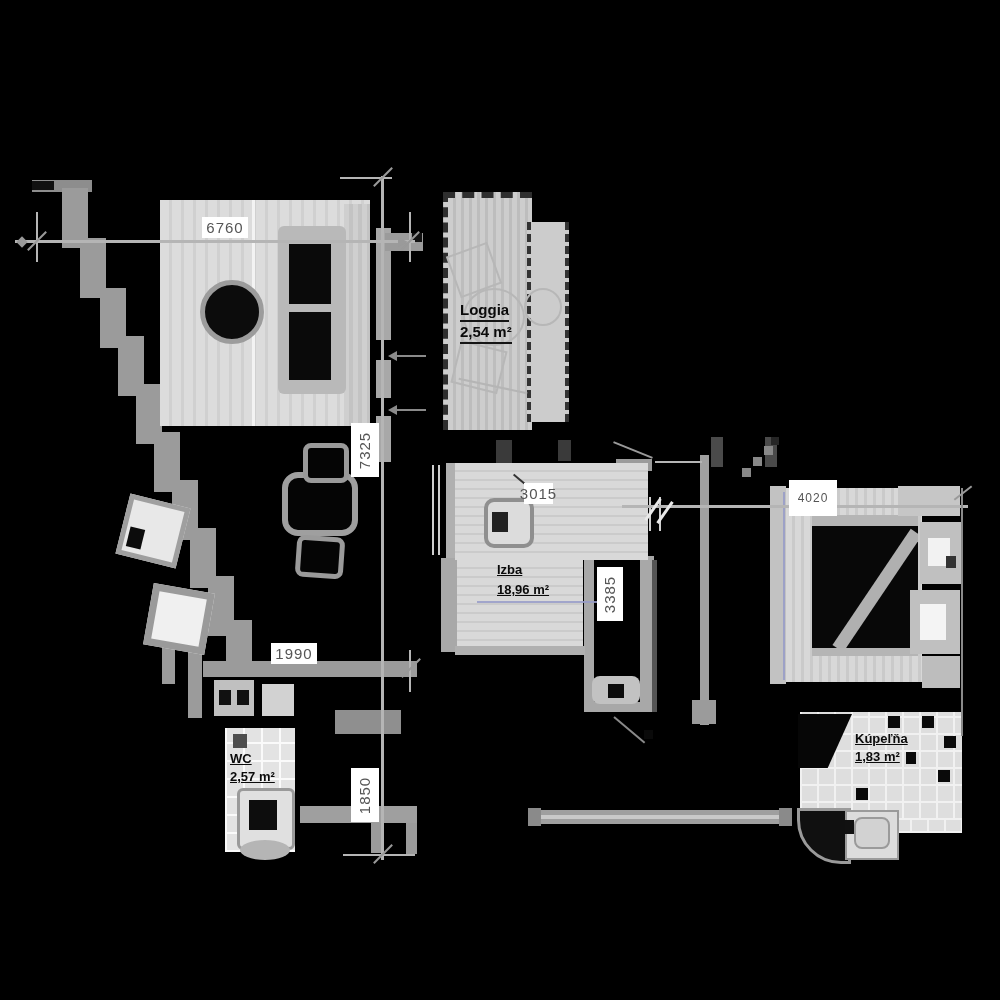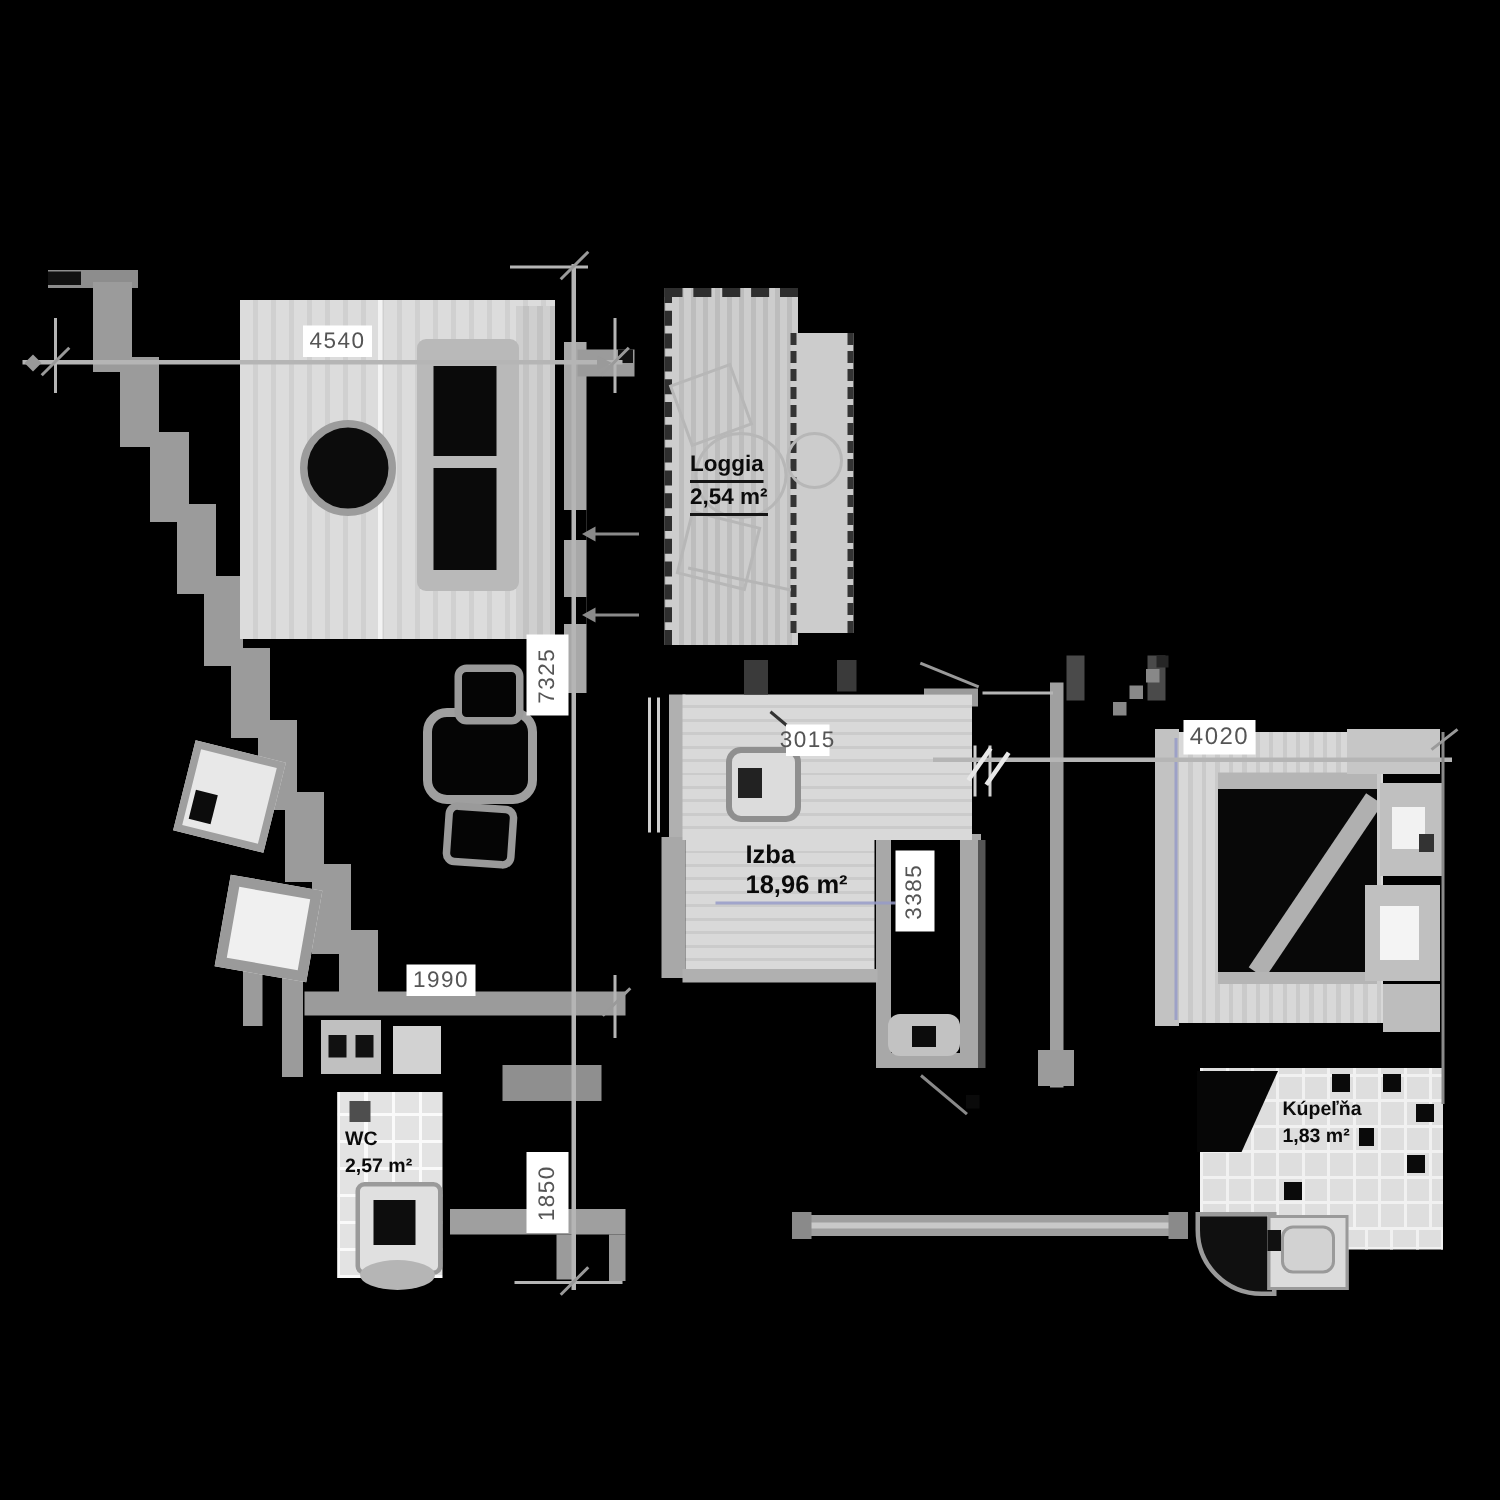--- a/index.html
+++ b/index.html
@@ -6,21 +6,21 @@
   .stage{position:relative;width:1000px;height:1000px;background:#000;overflow:hidden;
          font-family:"Liberation Sans",sans-serif;}
   .a{position:absolute;}
   .wall{position:absolute;background:#9b9b9b;}
   .dimline{position:absolute;background:#b5b5b5;z-index:6;}
   .slash{position:absolute;width:26px;height:2px;background:#9a9a9a;transform:rotate(-45deg);z-index:7;}
   .whiteslash{position:absolute;width:26px;height:3px;background:#e8e8e8;transform:rotate(-55deg);z-index:7;}
   .dlabel{position:absolute;background:#fff;color:#555;display:flex;align-items:center;justify-content:center;
           font-size:15px;letter-spacing:1px;z-index:8;}
   .vlabel span{transform:rotate(-90deg);white-space:nowrap;}
-  .roomname{position:absolute;color:#0b0b0b;font-weight:bold;z-index:8;line-height:20px;}
+  .roomname{position:absolute;color:#0b0b0b;font-weight:bold;z-index:8;line-height:20px;text-decoration:underline;}
   .fillv{background:repeating-linear-gradient(90deg,#dcdcdc 0 9px,#d0d0d0 9px 12px);}
   .fillh{background:repeating-linear-gradient(0deg,#d9d9d9 0 7px,#cbcbcb 7px 9px);}
   .fillv2{background:repeating-linear-gradient(90deg,#d8d8d8 0 6px,#cacaca 6px 9px);}
   .hatchv{background:repeating-linear-gradient(90deg,#cdcdcd 0 5px,#bdbdbd 5px 8px);}
   .tiles-wc{background:repeating-linear-gradient(90deg,#fafafa 0 2px,transparent 2px 18px),
             repeating-linear-gradient(0deg,#fafafa 0 2px,#e3e3e3 2px 18px);}
   .tiles-bath{background:repeating-linear-gradient(90deg,#f1f1f1 0 2px,transparent 2px 17px),
               repeating-linear-gradient(0deg,#f1f1f1 0 2px,#dedede 2px 17px);}
   .faint{border:2px solid #b7b7b7;background:transparent;position:absolute;}
 </style>
@@ -82,21 +82,21 @@
   <div class="a" style="left:388px;top:405px;width:0;height:0;border-right:9px solid #8a8a8a;border-top:5px solid transparent;border-bottom:5px solid transparent;z-index:5"></div>
 
   <div class="dimline" style="left:15px;top:240px;width:400px;height:3px"></div>
   <div class="dimline" style="left:36px;top:212px;width:2px;height:50px"></div>
   <div class="dimline" style="left:409px;top:212px;width:2px;height:50px"></div>
   <div class="slash" style="left:24px;top:240px"></div>
   <div class="slash" style="left:397px;top:240px"></div>
   <div class="a" style="left:18px;top:238px;width:8px;height:8px;background:#9a9a9a;transform:rotate(45deg);z-index:7"></div>
   <div class="a" style="left:398px;top:237px;width:0;height:0;border-left:10px solid #9a9a9a;border-top:5px solid transparent;border-bottom:5px solid transparent;z-index:7"></div>
   <div class="dlabel" style="left:202px;top:217px;width:46px;height:21px">
-      <span>4540</span>
+      <span>6760</span>
     </div>
 
   <div class="dimline" style="left:381px;top:176px;width:3px;height:684px"></div>
   <div class="dimline" style="left:340px;top:177px;width:52px;height:2px"></div>
   <div class="slash" style="left:370px;top:176px"></div>
   <div class="dimline" style="left:343px;top:854px;width:72px;height:2px"></div>
   <div class="slash" style="left:370px;top:853px"></div>
   <div class="dlabel vlabel" style="left:351px;top:423px;width:28px;height:54px">
       <span>7325</span>
     </div>
@@ -112,21 +112,21 @@
   <div class="a fillh" style="left:457px;top:560px;width:126px;height:88px;z-index:1"></div>
   <div class="a" style="left:455px;top:646px;width:130px;height:9px;background:#b0b0b0;z-index:3"></div>
   <div class="a" style="left:477px;top:601px;width:120px;height:2px;background:rgba(150,155,200,0.85);z-index:3"></div>
   <div class="a" style="left:496px;top:440px;width:16px;height:23px;background:#3a3a3a;z-index:2"></div>
   <div class="a" style="left:558px;top:440px;width:13px;height:21px;background:#3a3a3a;z-index:2"></div>
   <div class="a" style="left:484px;top:498px;width:42px;height:42px;border:4px solid #8f8f8f;border-radius:10px;background:#dcdcdc;z-index:2"></div>
   <div class="a" style="left:492px;top:512px;width:16px;height:20px;background:#222;z-index:3"></div>
   <div class="wall" style="left:528px;top:514px;width:14px;height:12px"></div>
   <div class="a" style="left:512px;top:478px;width:14px;height:2px;background:#333;transform:rotate(40deg);z-index:3"></div>
   <div class="a" style="left:524px;top:490px;width:14px;height:2px;background:#333;transform:rotate(40deg);z-index:3"></div>
-  <div class="roomname" style="left:497px;top:560px;font-size:17px">
+  <div class="roomname" style="left:497px;top:560px;font-size:13px">
     <span>Izba</span><br>
     <span>18,96 m²</span>
   </div>
   <div class="dlabel" style="left:524px;top:483px;width:29px;height:21px">
       <span>3015</span>
     </div>
   <div class="a" style="left:612px;top:449px;width:42px;height:2px;background:#9a9a9a;transform:rotate(22deg);z-index:5"></div>
   <div class="wall" style="left:616px;top:459px;width:36px;height:12px"></div>
 
   <div class="wall" style="left:584px;top:556px;width:10px;height:152px;background:#a8a8a8"></div>
@@ -167,21 +167,21 @@
   <div class="a" style="left:898px;top:486px;width:62px;height:30px;background:#c6c6c6;z-index:2"></div>
   <div class="a" style="left:920px;top:522px;width:42px;height:62px;background:#c0c0c0;z-index:2"></div>
   <div class="a" style="left:928px;top:538px;width:22px;height:28px;background:#f2f2f2;z-index:3"></div>
   <div class="a" style="left:946px;top:556px;width:10px;height:12px;background:#333;z-index:4"></div>
   <div class="a" style="left:910px;top:590px;width:50px;height:64px;background:#c0c0c0;z-index:2"></div>
   <div class="a" style="left:920px;top:604px;width:26px;height:36px;background:#f4f4f4;z-index:3"></div>
   <div class="a" style="left:922px;top:656px;width:38px;height:32px;background:#bdbdbd;z-index:2"></div>
   <div class="dimline" style="left:622px;top:505px;width:346px;height:3px"></div>
   <div class="dimline" style="left:961px;top:488px;width:2px;height:248px;background:#8a8a8a"></div>
   <div class="a" style="left:952px;top:492px;width:22px;height:2px;background:#9a9a9a;transform:rotate(-38deg);z-index:6"></div>
-  <div class="dlabel" style="left:789px;top:480px;width:48px;height:23px;font-size:16px">
+  <div class="dlabel" style="left:789px;top:480px;width:48px;height:36px;font-size:12px">
       <span>4020</span>
     </div>
 
   <div class="wall" style="left:188px;top:640px;width:14px;height:78px"></div>
   <div class="wall" style="left:203px;top:661px;width:214px;height:16px"></div>
   <div class="slash" style="left:398px;top:667px"></div>
   <div class="dimline" style="left:409px;top:650px;width:2px;height:42px"></div>
   <div class="dlabel" style="left:271px;top:643px;width:46px;height:21px">
       <span>1990</span>
     </div>

